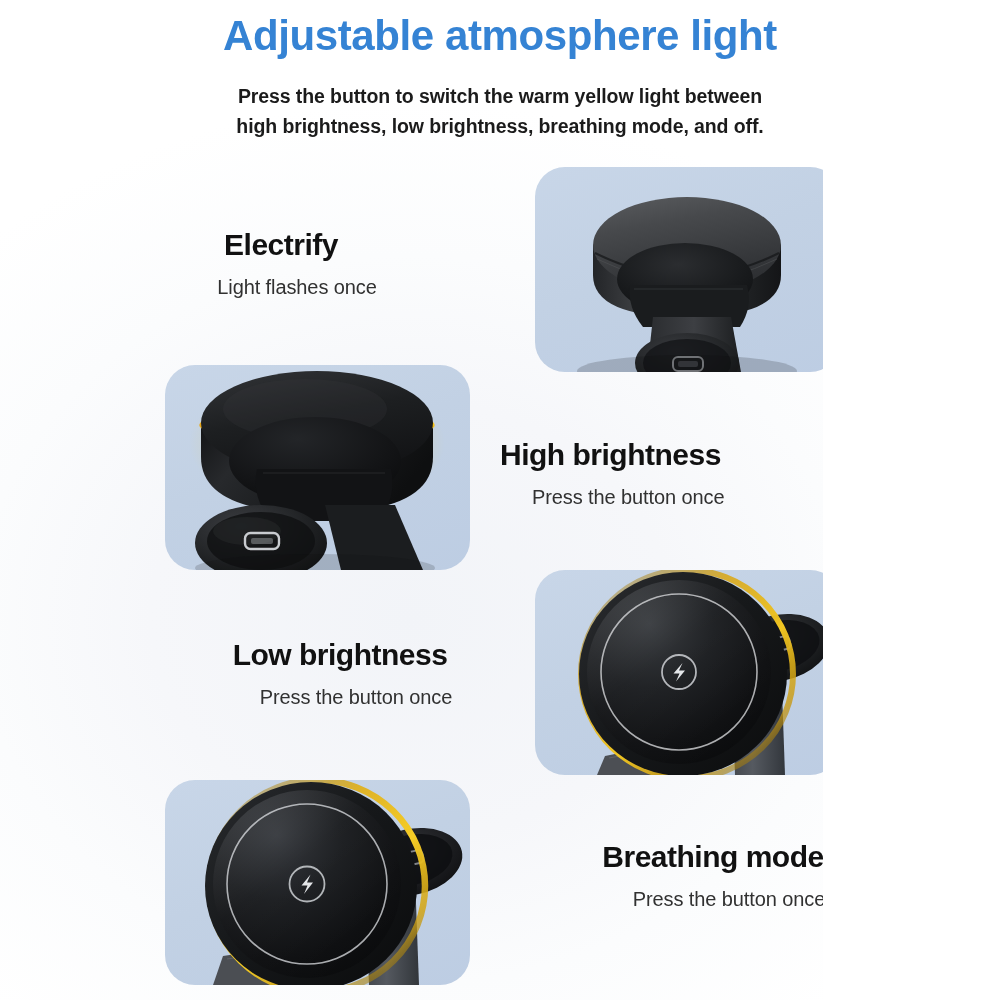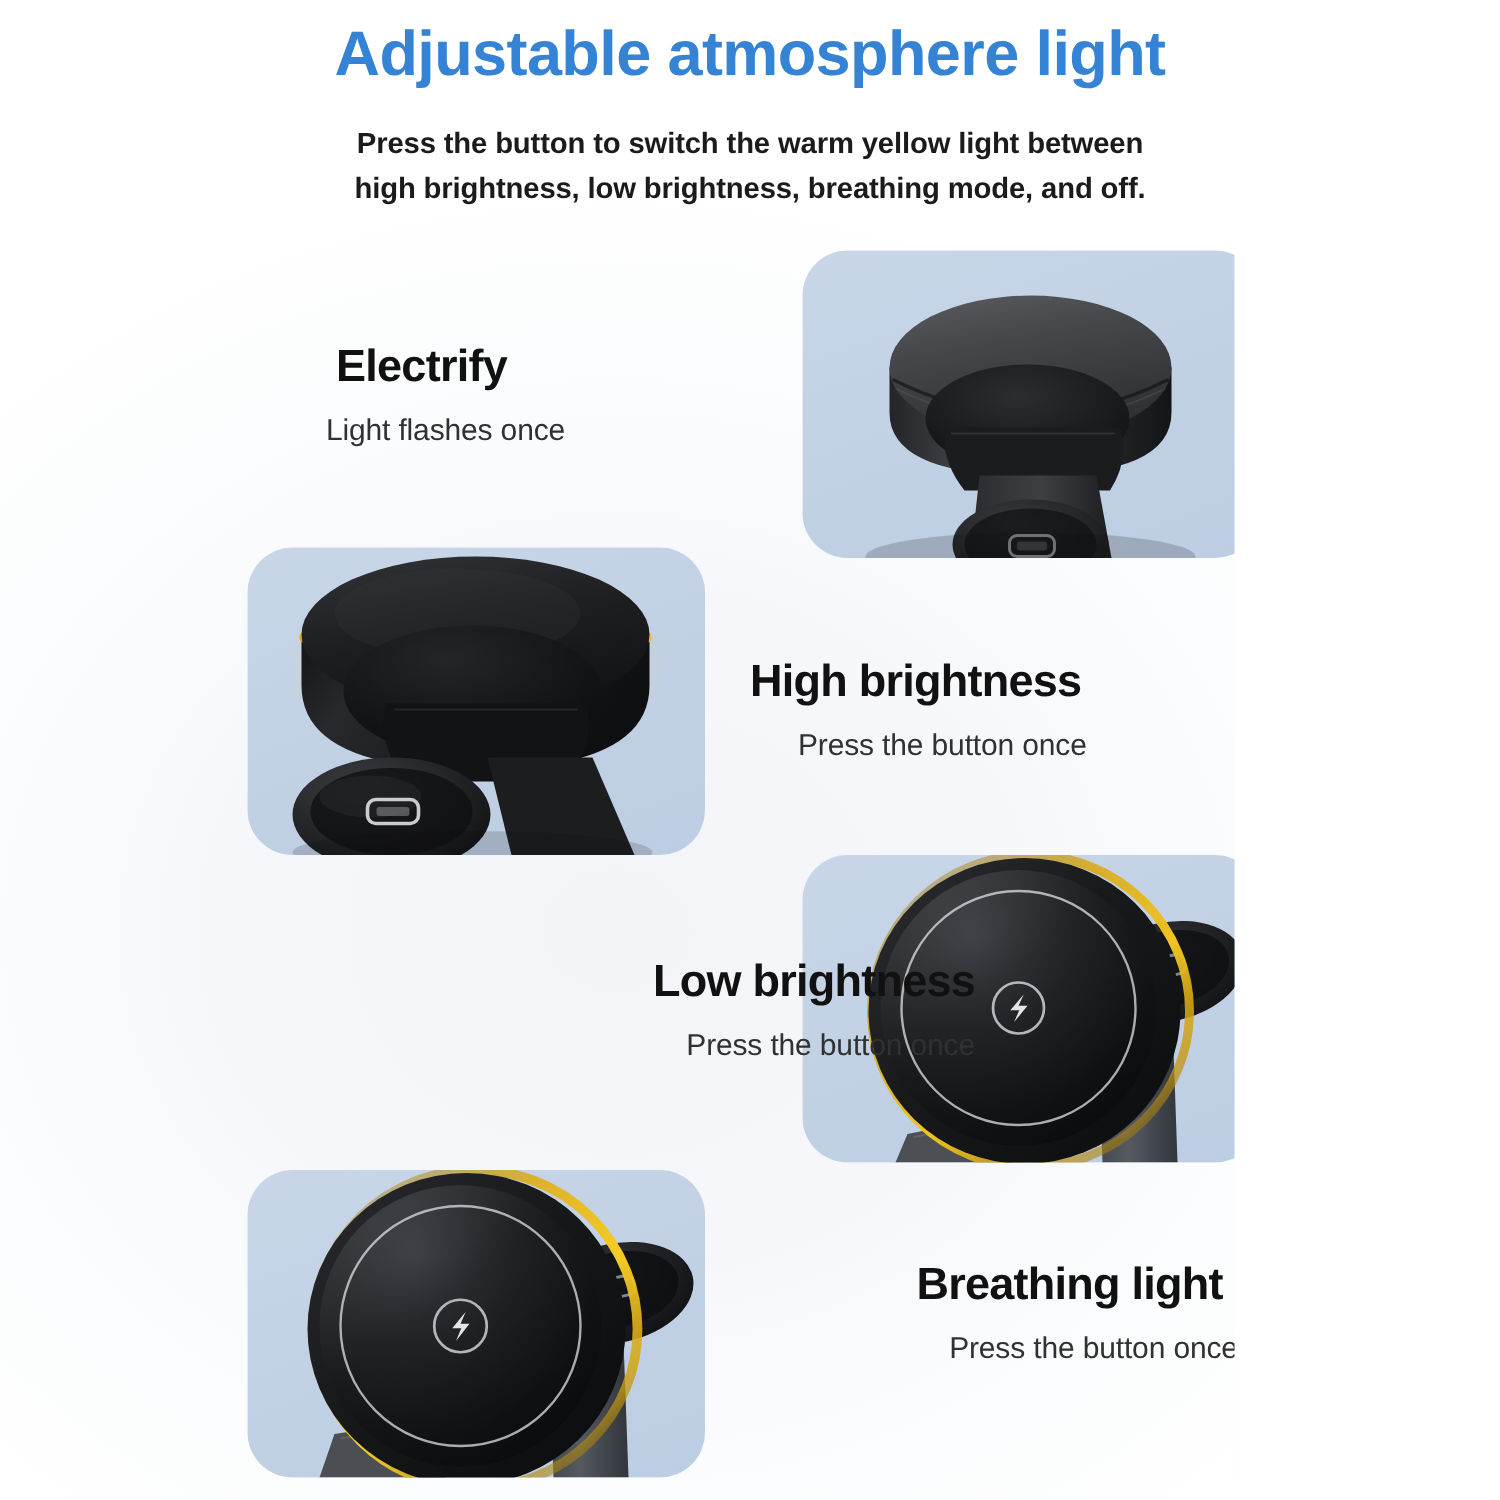--- a/index.html
+++ b/index.html
@@ -72,21 +72,21 @@
     font-weight: 400;
     color: #313131;
     letter-spacing: -0.1px;
     line-height: 1.2;
     white-space: nowrap;
     padding-left: 32px;
   }
 
   .lbl-electrify { top: 228px; left: 16px; width: 530px; text-align: center; }
   .lbl-high      { top: 438px; left: 500px; width: 420px; text-align: left; }
-  .lbl-low       { top: 638px; left: 30px;  width: 620px; text-align: right; }
+  .lbl-low       { top: 638px; left: 30px;  width: 620px; text-align: center; }
   .lbl-breathing { top: 840px; left: 498px; width: 430px; text-align: center; }
 
   
   .photo-card {
     position: absolute;
     border-radius: 30px;
     background: linear-gradient(160deg, #c8d6e8 0%, #c2d1e4 45%, #bdcde3 100%);
   }
   .card-tr { left: 535px; top: 167px;  width: 305px; height: 205px; }
   .card-ml { left: 165px; top: 365px;  width: 305px; height: 205px; }
@@ -410,17 +410,17 @@
     <div class="heading">High brightness</div>
     <div class="sub">Press the button once</div>
   </div>
 
   <div class="step-label lbl-low">
     <div class="heading">Low brightness</div>
     <div class="sub">Press the button once</div>
   </div>
 
   <div class="step-label lbl-breathing">
-    <div class="heading">Breathing light</div>
+    <div class="heading">Breathing mode</div>
     <div class="sub">Press the button once</div>
   </div>
 
 </div>
 
 </body></html>

